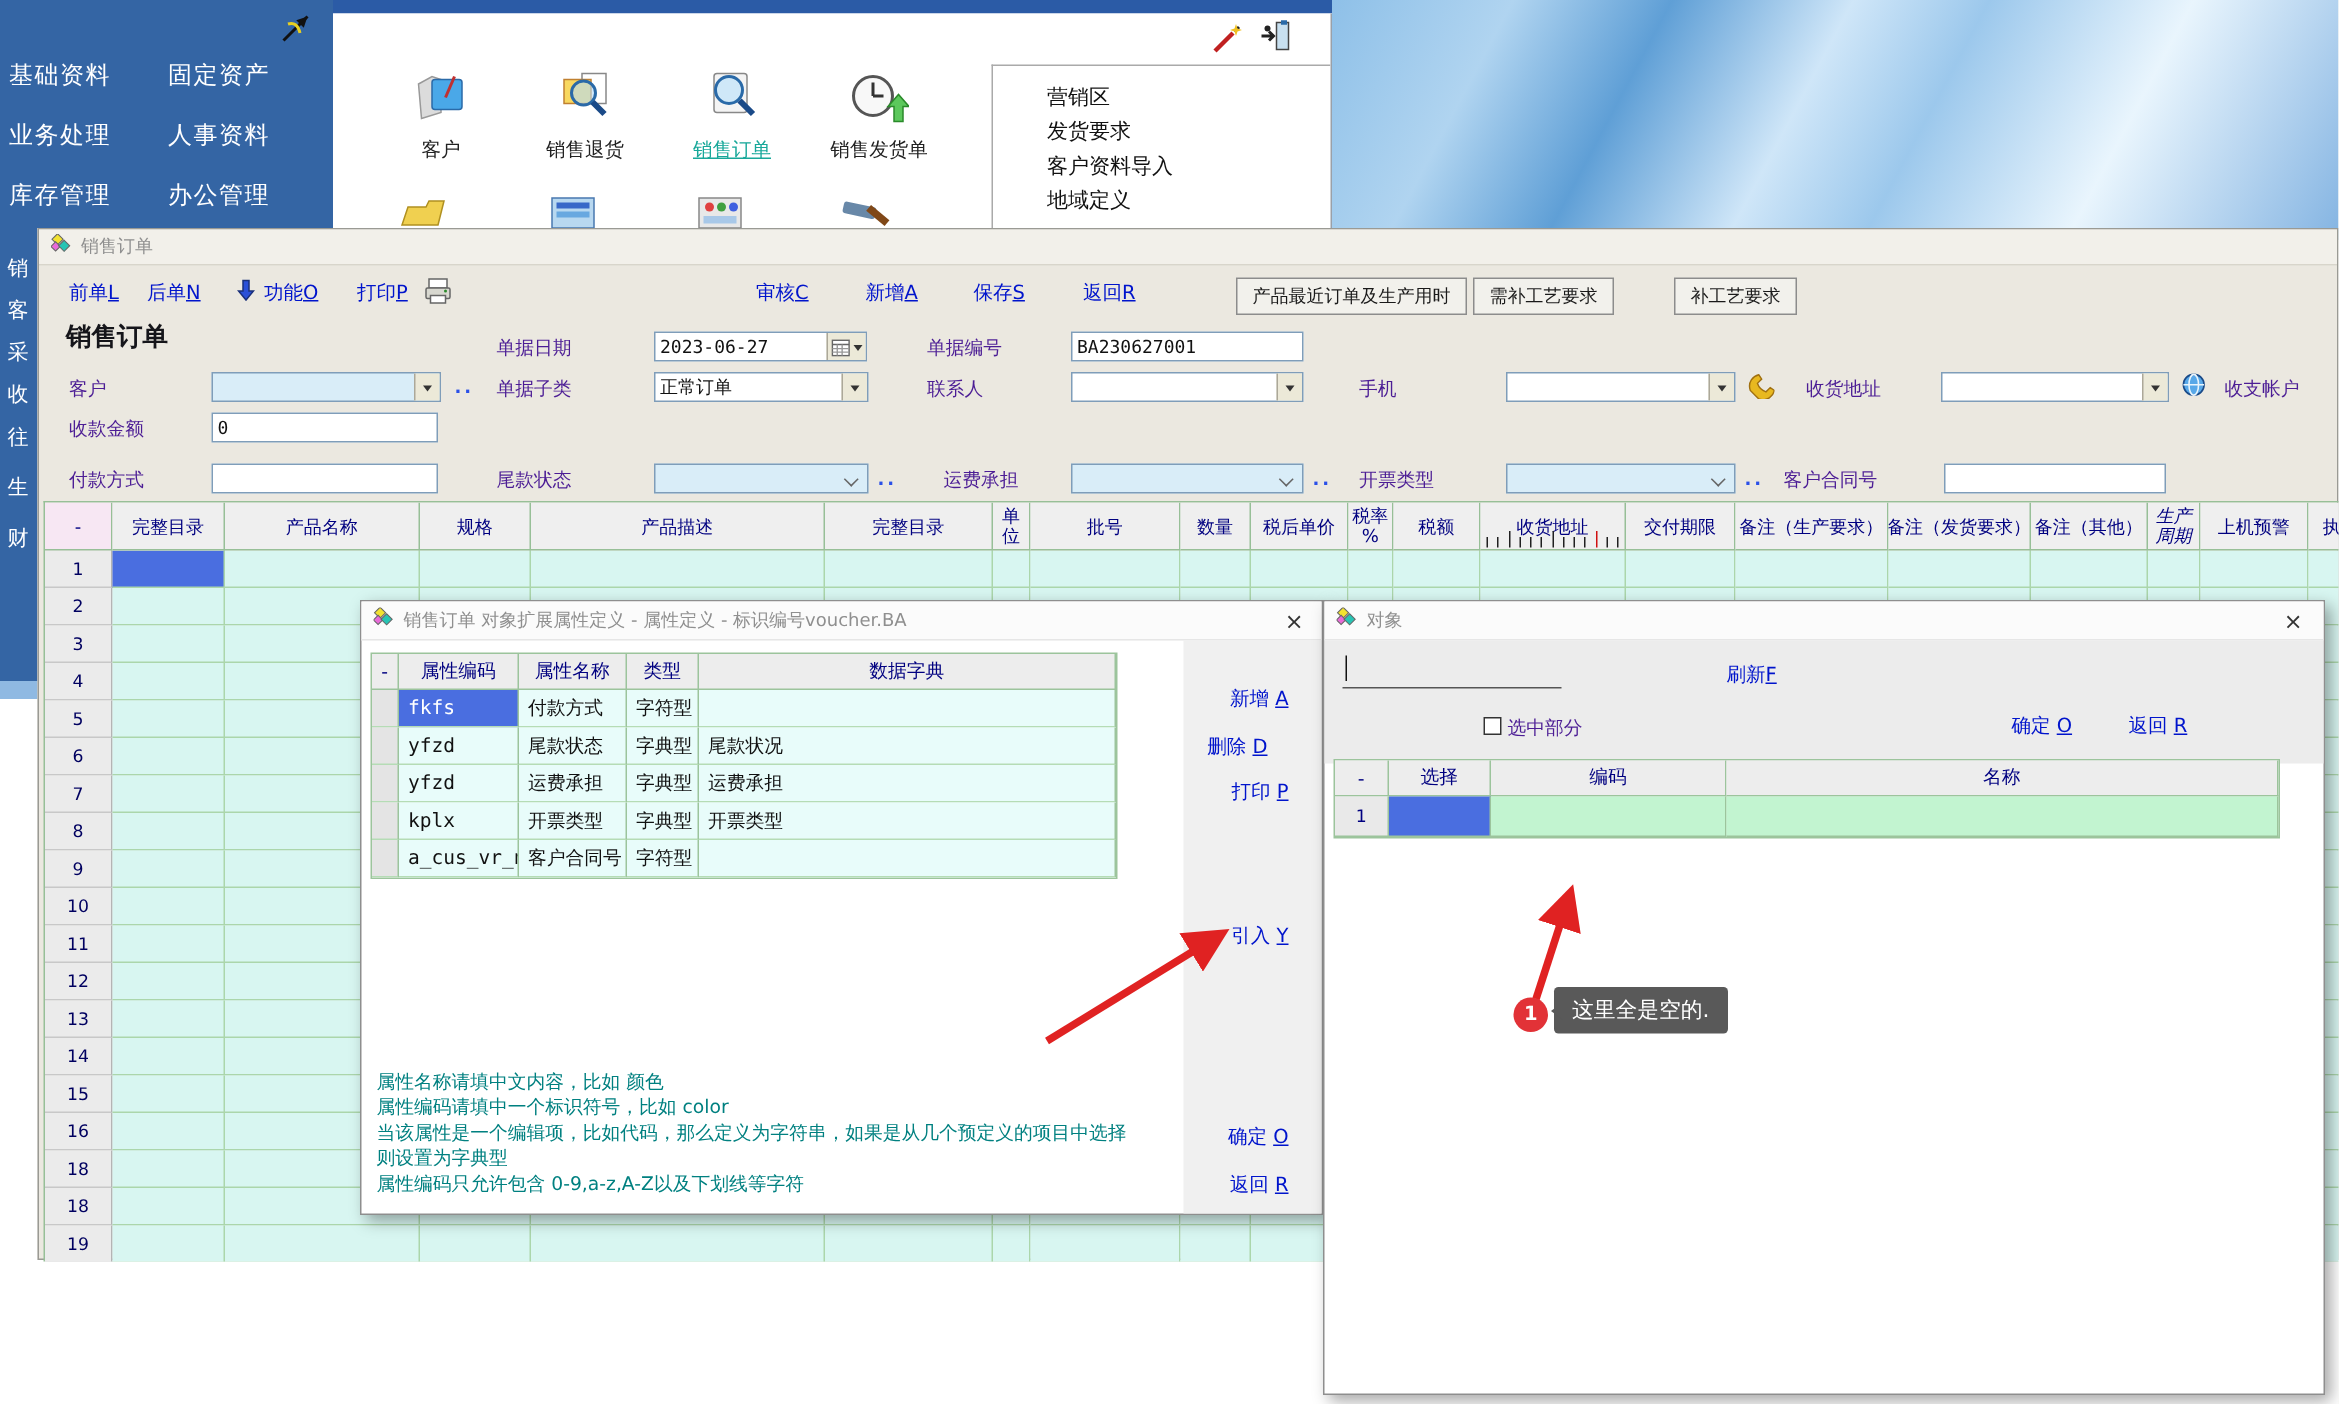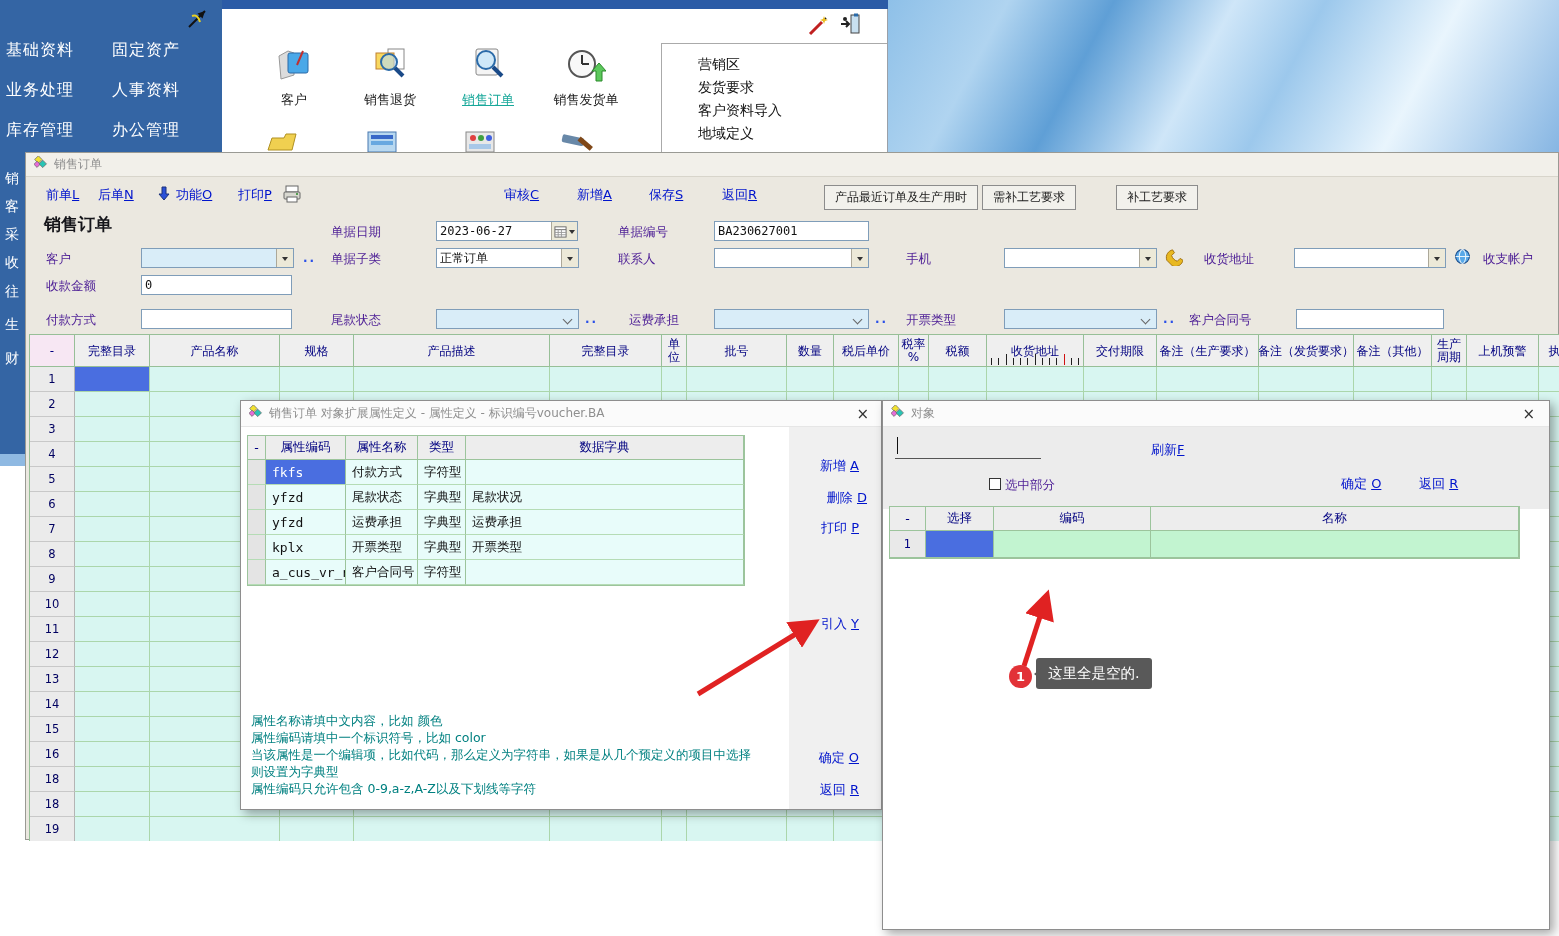--- a/index.html
+++ b/index.html
@@ -430,21 +430,21 @@
           </div>
           <div class="gh" style="width: 102px;">
             <span>备注（生产要求）</span>
           </div>
           <div class="gh" style="width: 95px;">
             <span>备注（发货要求）</span>
           </div>
           <div class="gh" style="width: 78px;">
             <span>备注（其他）</span>
           </div>
-          <div class="gh st" style="width: 35px;">
+          <div class="gh st" style="width: 35px; font-style: italic;">
             <span>生产</span>
             <span>周期</span>
           </div>
           <div class="gh" style="width: 72px;">
             <span>上机预警</span>
           </div>
           <div class="gh" style="width: 32px;">
             <span>执</span>
           </div>
         </div>
@@ -924,21 +924,21 @@
       <div class="arow">
         <div class="ac w0 stub"></div>
         <div class="ac w1 code">a_cus_vr_no</div>
         <div class="ac w2">客户合同号</div>
         <div class="ac w3">字符型</div>
         <div class="ac w4"></div>
       </div>
     </div>
 
     <span class="dlink" style="right:22px;top:56px"><span>新增</span> <span class="k">A</span></span>
-    <span class="dlink" style="right:14px;top:88px"><span>删除</span> <span class="k">D</span></span>
+    <span class="dlink" style="right:36px;top:88px"><span>删除</span> <span class="k">D</span></span>
     <span class="dlink" style="right:22px;top:118px"><span>打印</span> <span class="k">P</span></span>
     <span class="dlink" style="right:22px;top:214px"><span>引入</span> <span class="k">Y</span></span>
     <span class="dlink" style="right:22px;top:348px"><span>确定</span> <span class="k">O</span></span>
     <span class="dlink" style="right:22px;top:380px"><span>返回</span> <span class="k">R</span></span>
 
     <div class="help">
       <div style="top:312px">属性名称请填中文内容，比如 颜色</div>
       <div style="top:329px">属性编码请填中一个标识符号，比如 color</div>
       <div style="top:346px">当该属性是一个编辑项，比如代码，那么定义为字符串，如果是从几个预定义的项目中选择</div>
       <div style="top:363px">则设置为字典型</div>

